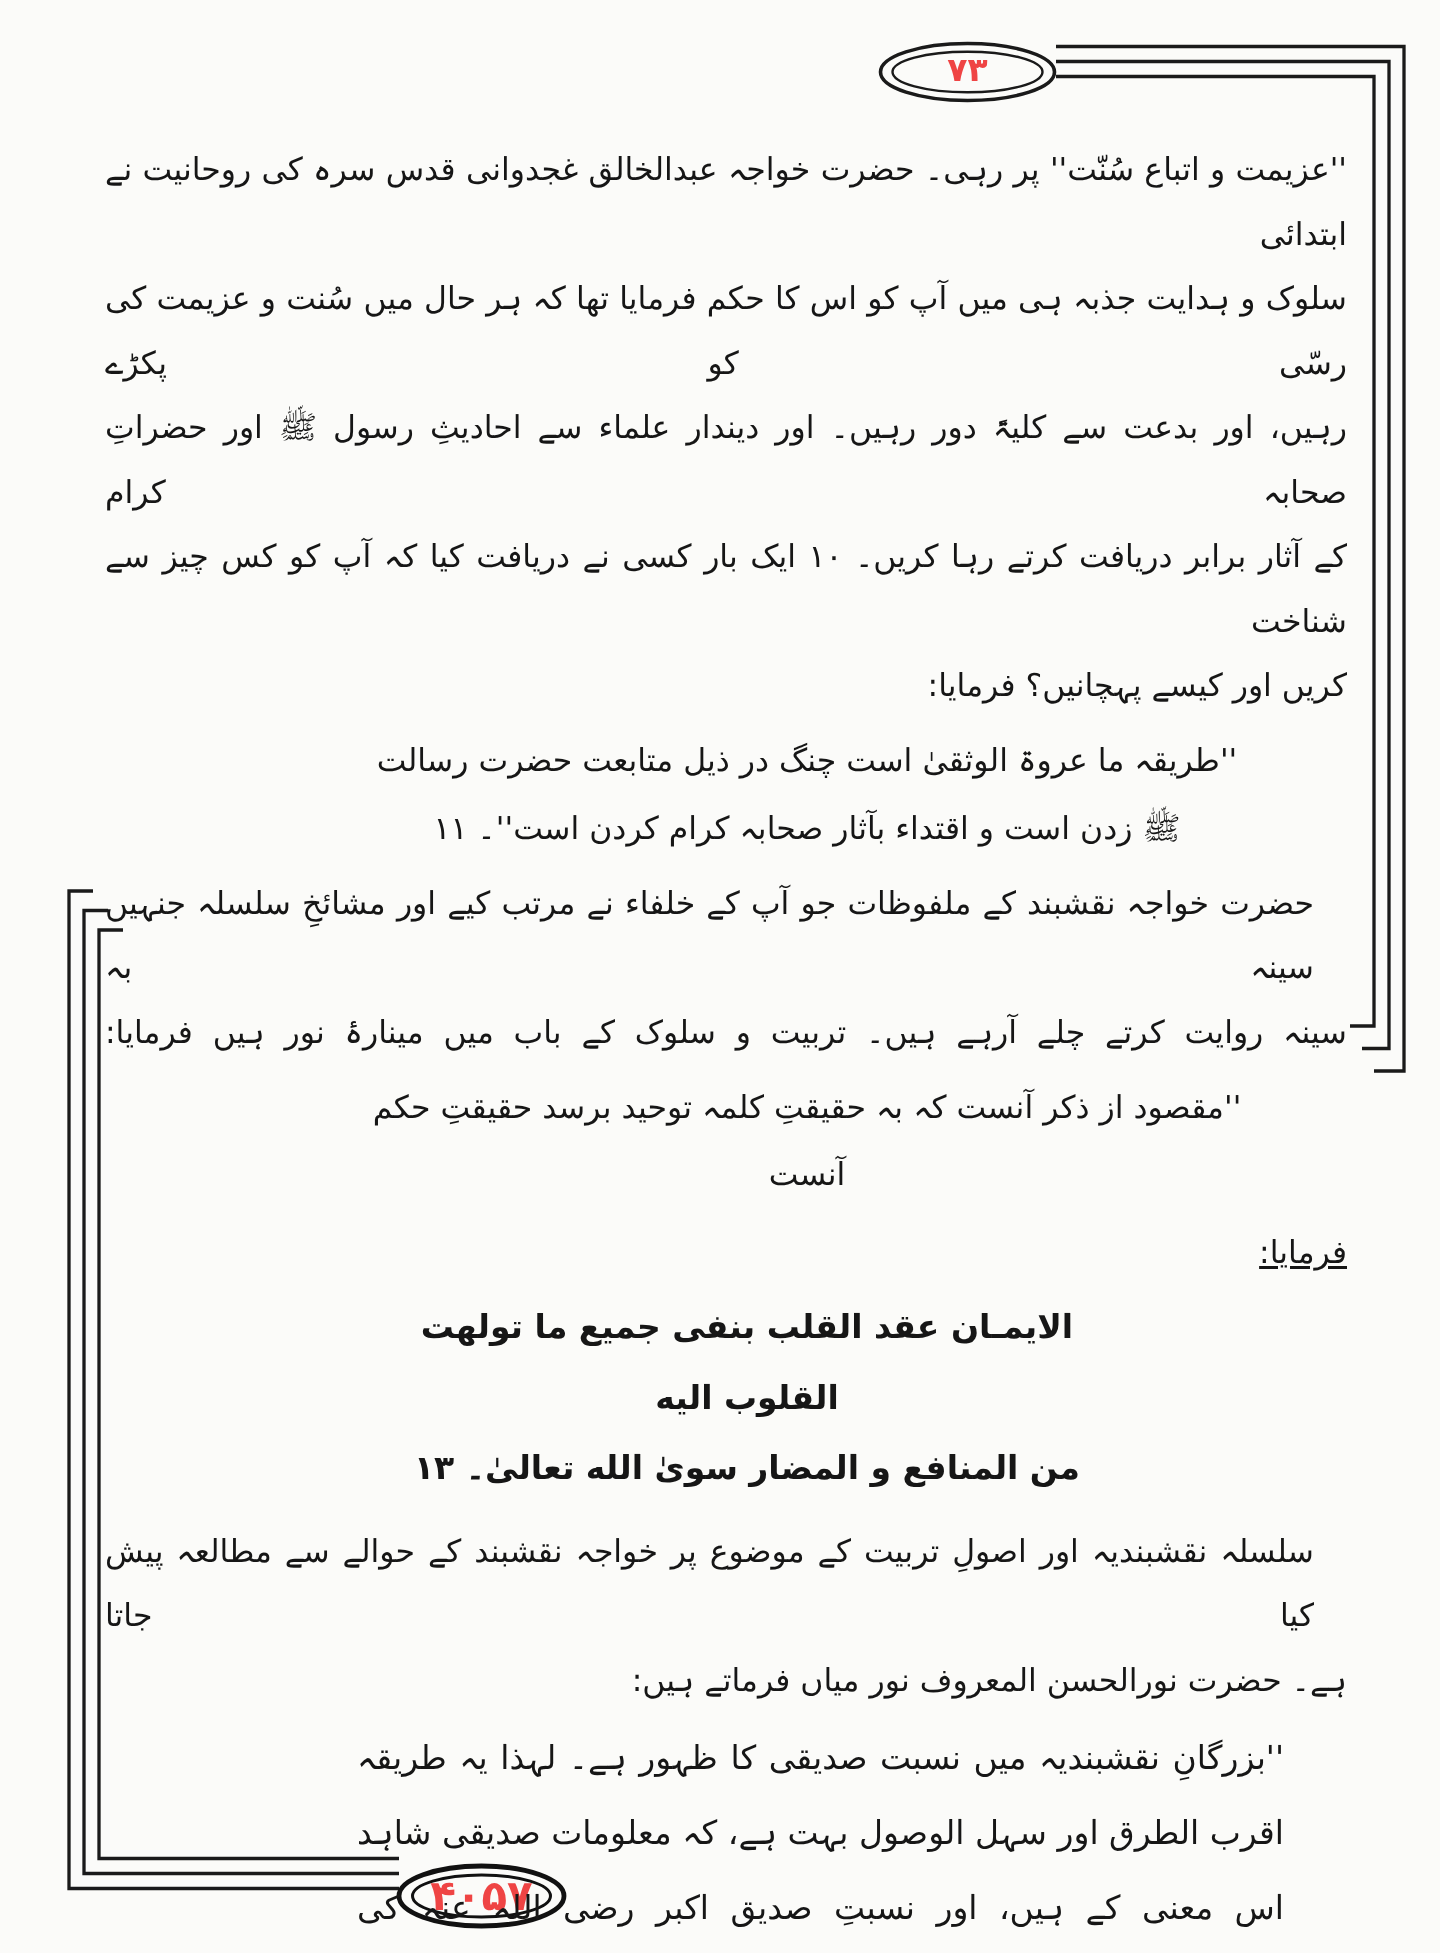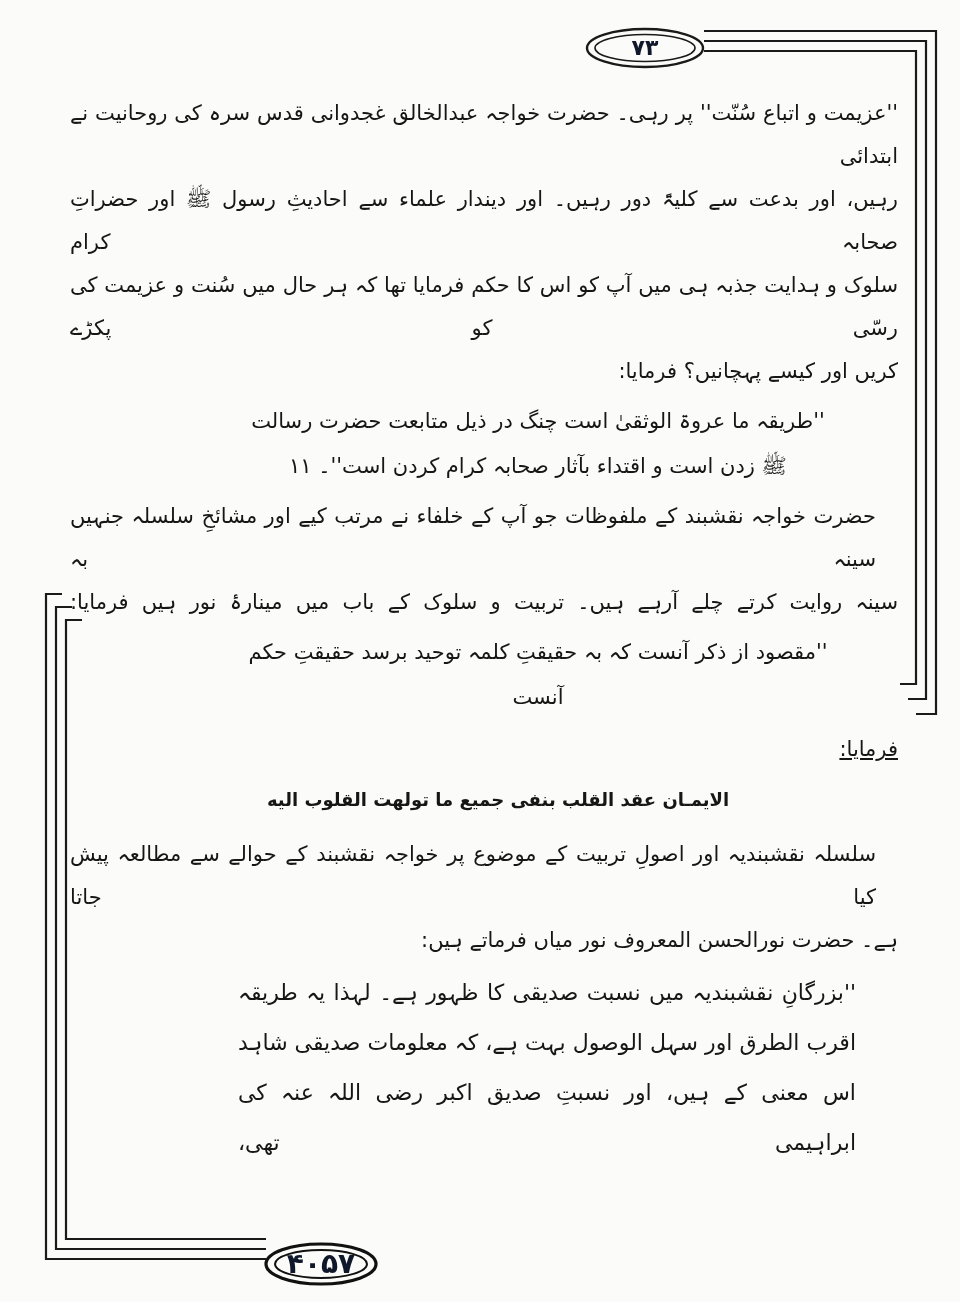--- a/index.html
+++ b/index.html
@@ -19,21 +19,21 @@
   .frame-svg{
     position:absolute;
     inset:0;
     width:960px;
     height:1302px;
   }
   .cartouche-num{
     position:absolute;
     font-family:"DejaVu Sans",sans-serif;
     font-weight:bold;
-    color:#0f172a;
+    color:#ef4444;
     text-align:center;
     direction:rtl;
   }
   .num-top{
     left:588px; top:30px; width:114px; height:36px;
     line-height:36px; font-size:22px;
   }
   .num-bottom{
     left:266px; top:1245px; width:110px; height:38px;
     line-height:38px; font-size:28px; font-weight:bold;
@@ -72,21 +72,21 @@
   .said-line{
     text-align:right;
     line-height:46px;
     margin:6px 0 4px 0;
     text-decoration:underline;
   }
   .arabic-block{
     width:500px;
     margin:4px 150px 10px auto;
     font-weight:bold;
-    font-size:18px;
+    font-size:22px;
   }
   .arabic-block .qline{
     line-height:47px;
     text-align:center;
   }
   .quote3-block{
     width:618px;
     margin:6px 42px 0 auto;
     font-size:22px;
   }
@@ -127,22 +127,23 @@
   </svg>
 
   <div class="cartouche-num num-top">۷۳</div>
 
   <div class="cartouche-num num-bottom">۴۰۵۷</div>
 
   <div class="content">
 
     <div class="para">
       <div class="jline">''عزیمت و اتباع سُنّت'' پر رہی۔ حضرت خواجہ عبدالخالق غجدوانی قدس سرہ کی روحانیت نے ابتدائی</div>
+      <div class="jline">سلوک و ہدایت جذبہ ہی میں آپ کو اس کا حکم فرمایا تھا کہ ہر حال میں سُنت و عزیمت کی رسّی کو پکڑے</div>
       <div class="jline">رہیں، اور بدعت سے کلیۃً دور رہیں۔ اور دیندار علماء سے احادیثِ رسول ﷺ اور حضراتِ صحابہ کرام</div>
-      <div class="jline">سلوک و ہدایت جذبہ ہی میں آپ کو اس کا حکم فرمایا تھا کہ ہر حال میں سُنت و عزیمت کی رسّی کو پکڑے</div>
+      <div class="jline">کے آثار برابر دریافت کرتے رہا کریں۔ ۱۰ ایک بار کسی نے دریافت کیا کہ آپ کو کس چیز سے شناخت</div>
       <div class="lline">کریں اور کیسے پہچانیں؟ فرمایا:</div>
     </div>
 
     <div class="quote-block">
       <div class="qline">''طریقہ ما عروۃ الوثقیٰ است چنگ در ذیل متابعت حضرت رسالت</div>
       <div class="qline">ﷺ زدن است و اقتداء بآثار صحابہ کرام کردن است''۔ ۱۱</div>
     </div>
 
     <div class="para para-indent">
       <div class="jline">حضرت خواجہ نقشبند کے ملفوظات جو آپ کے خلفاء نے مرتب کیے اور مشائخِ سلسلہ جنہیں سینہ بہ</div>
@@ -150,20 +151,21 @@
     </div>
 
     <div class="quote-block">
       <div class="qline">''مقصود از ذکر آنست کہ بہ حقیقتِ کلمہ توحید برسد حقیقتِ حکم آنست</div>
     </div>
 
     <div class="said-line">فرمایا:</div>
 
     <div class="arabic-block">
       <div class="qline">الایمـان عقد القلب بنفی جمیع ما تولهت القلوب الیه</div>
+      <div class="qline">من المنافع و المضار سویٰ الله تعالیٰ۔ ۱۳</div>
     </div>
 
     <div class="para para-indent">
       <div class="jline">سلسلہ نقشبندیہ اور اصولِ تربیت کے موضوع پر خواجہ نقشبند کے حوالے سے مطالعہ پیش کیا جاتا</div>
       <div class="lline">ہے۔ حضرت نورالحسن المعروف نور میاں فرماتے ہیں:</div>
     </div>
 
     <div class="quote3-block">
       <div class="q3line">''بزرگانِ نقشبندیہ میں نسبت صدیقی کا ظہور ہے۔ لہذا یہ طریقہ</div>
       <div class="q3line">اقرب الطرق اور سہل الوصول بہت ہے، کہ معلومات صدیقی شاہد</div>

